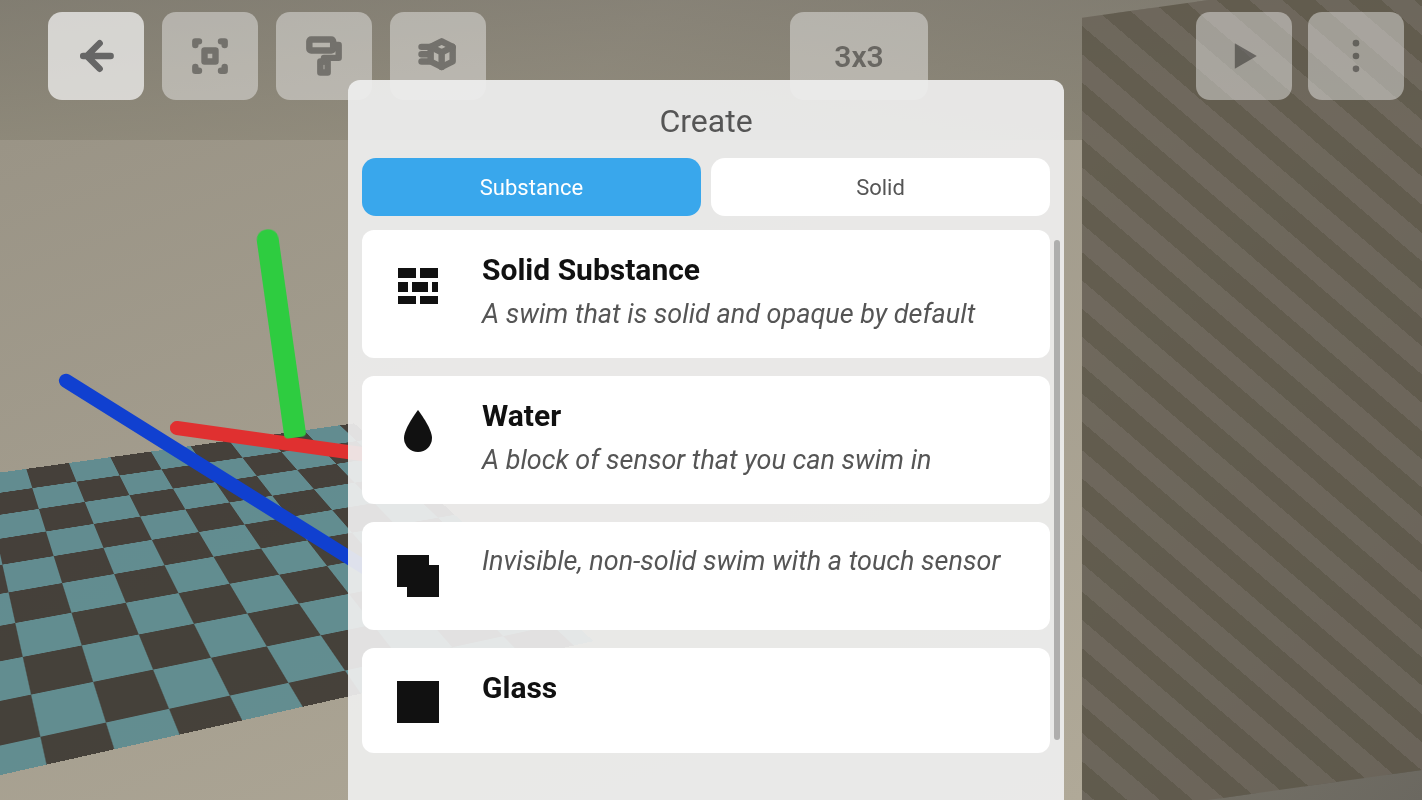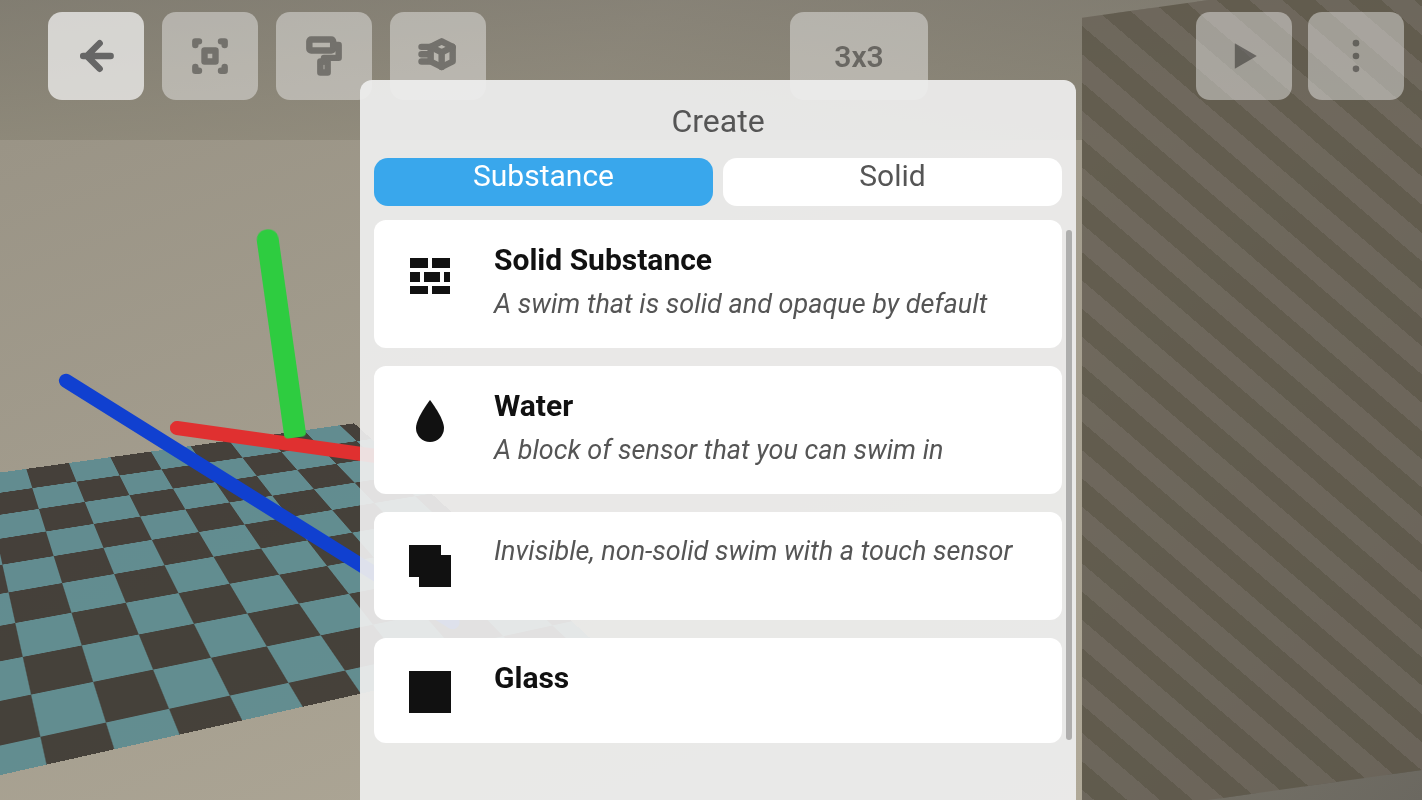--- a/index.html
+++ b/index.html
@@ -45,31 +45,31 @@
       display: flex; align-items: center; justify-content: center;
       color: #555; font-size: 38px; font-weight: 600;
       cursor: pointer;
     }
     .btn svg { width: 44px; height: 44px; stroke: #666; fill: none; stroke-width: 3.5; stroke-linecap: round; stroke-linejoin: round; }
     .btn.dim { opacity: 0.6; }
     .btn.wide { width: 138px; font-size: 30px; }
 
     
     .modal {
-      position: absolute; top: 80px; left: 360px; width: 716px; height: 720px;
+      position: absolute; top: 80px; left: 348px; width: 716px; height: 720px;
       background: rgba(238,238,238,0.93);
       border-radius: 12px 12px 0 0;
       padding: 0;
       display: flex; flex-direction: column;
     }
     .modal-title { text-align: center; padding: 22px 0 18px; font-size: 32px; color: #555; font-weight: 400; }
     .seg { display: flex; gap: 10px; padding: 0 14px 14px; }
     .seg-btn {
-      flex: 1; height: 48px; border-radius: 14px; display: flex; justify-content: center;
-      font-size: 30px; cursor: pointer; background: #fff; color: #555;
+      flex: 1; height: 58px; border-radius: 14px; display: flex; align-items: center; justify-content: center;
+      font-size: 22px; cursor: pointer; background: #fff; color: #555;
     }
     .seg-btn.active { background: #39a7ec; color: #fff; }
 
     .list { flex: 1; overflow: hidden; padding: 0 14px; position: relative; }
     .item {
       background: #fff; border-radius: 12px; margin-bottom: 18px;
       padding: 22px 28px 26px 28px; display: flex; gap: 36px; align-items: flex-start;
       cursor: pointer;
       justify-content: flex-end;
     }

